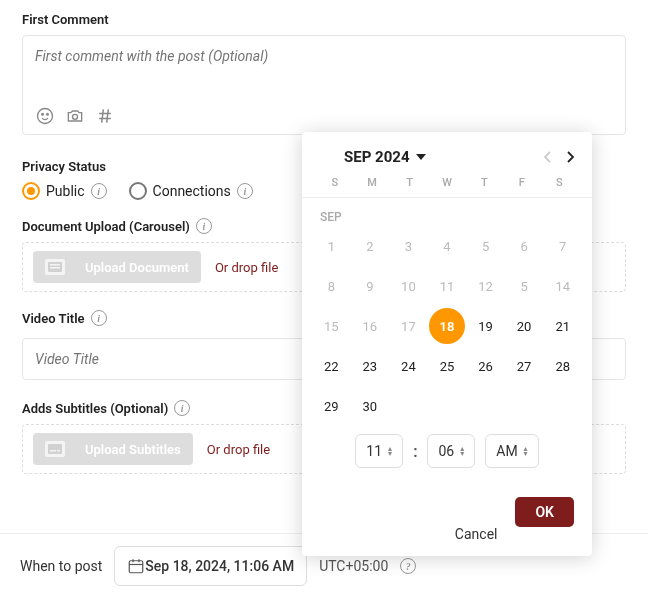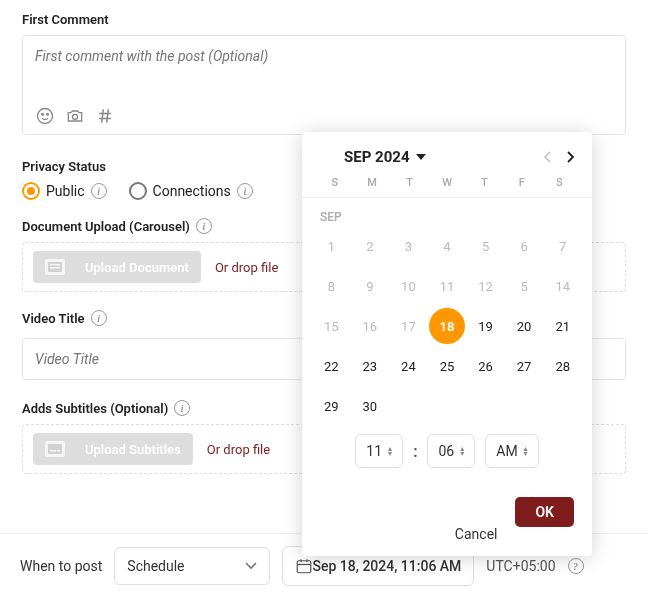--- a/index.html
+++ b/index.html
@@ -231,28 +231,20 @@
     </div>
   </div>
   <div class="pop-actions">
     <span class="cancel-link">Cancel</span>
     <button class="ok-btn">OK</button>
   </div>
 </div>
 
 <div class="bottom-bar">
   <span class="bb-label">When to post</span>
-  <div class="schedule-select">
-    <span>Schedule</span>
-    <span class="chev">
-      <svg width="12" height="8" viewBox="0 0 12 8">
-          <path d="M1 1l5 5 5-5" stroke="#777" stroke-width="1.6" fill="none"></path>
-        </svg>
-    </span>
-  </div>
   <div class="date-btn">
     <span>
       <svg width="18" height="18" viewBox="0 0 24 24" fill="none" stroke="#555" stroke-width="1.6">
           <rect x="3" y="5" width="18" height="16" rx="2"></rect>
           <line x1="3" y1="10" x2="21" y2="10"></line>
           <line x1="8" y1="3" x2="8" y2="7"></line>
           <line x1="16" y1="3" x2="16" y2="7"></line>
         </svg>
     </span>
     <span>Sep 18, 2024, 11:06 AM</span>

